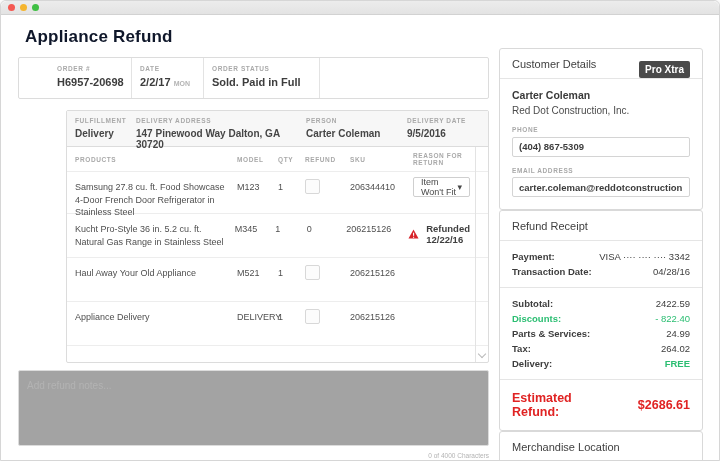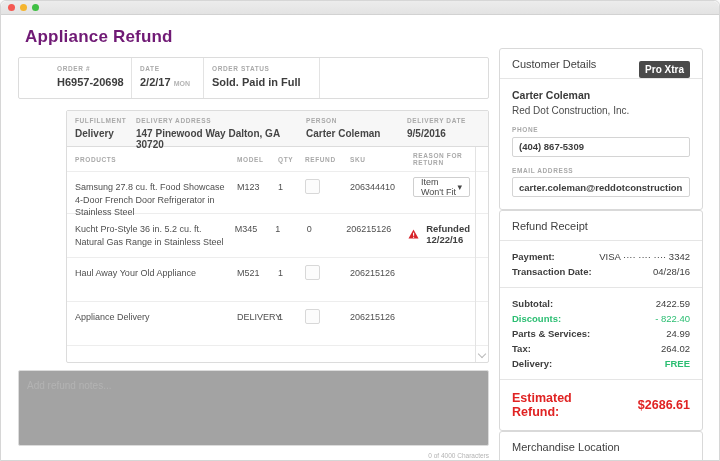--- a/index.html
+++ b/index.html
@@ -9,21 +9,21 @@
   .titlebar { height:14px; background:linear-gradient(#ececec,#e3e3e3); border-bottom:1px solid #d2d2d2; display:flex; align-items:center; padding-left:7px; border-radius:6px 6px 0 0; }
   .dot { width:7px; height:7px; border-radius:50%; margin-right:5px; }
   .dot.red { background:#f45952; }
   .dot.yellow { background:#f5b52e; }
   .dot.green { background:#3fbf44; }
 
   .content { display:flex; padding:0 17px; }
   .main { width:471px; flex:none; }
   .sidebar { width:204px; flex:none; margin-left:10px; padding-top:33px; }
 
-  h1 { font-size:17px; font-weight:700; color:#701a75; margin:12px 0 10px 7px; letter-spacing:.2px; }
+  h1 { font-size:17px; font-weight:700; color:#0f172a; margin:12px 0 10px 7px; letter-spacing:.2px; }
 
   .label { font-size:6.5px; letter-spacing:.6px; color:#a9a9a9; font-weight:700; text-transform:uppercase; }
 
   
   .order-box { display:flex; border:1px solid #dcdcdc; border-radius:2px; height:42px; }
   .order-cell { padding:7px 0 0 8px; border-right:1px solid #e3e3e3; }
   .order-cell:last-child { border-right:none; flex:1; }
   .order-cell .val { font-size:11px; font-weight:700; color:#3d3d3d; margin-top:4px; }
   .oc1 { width:83px;margin-left:30px; } .oc2 { width:72px; } .oc3 { width:116px; }
   .suffix { font-size:7px; color:#b4b4b4; font-weight:700; }

